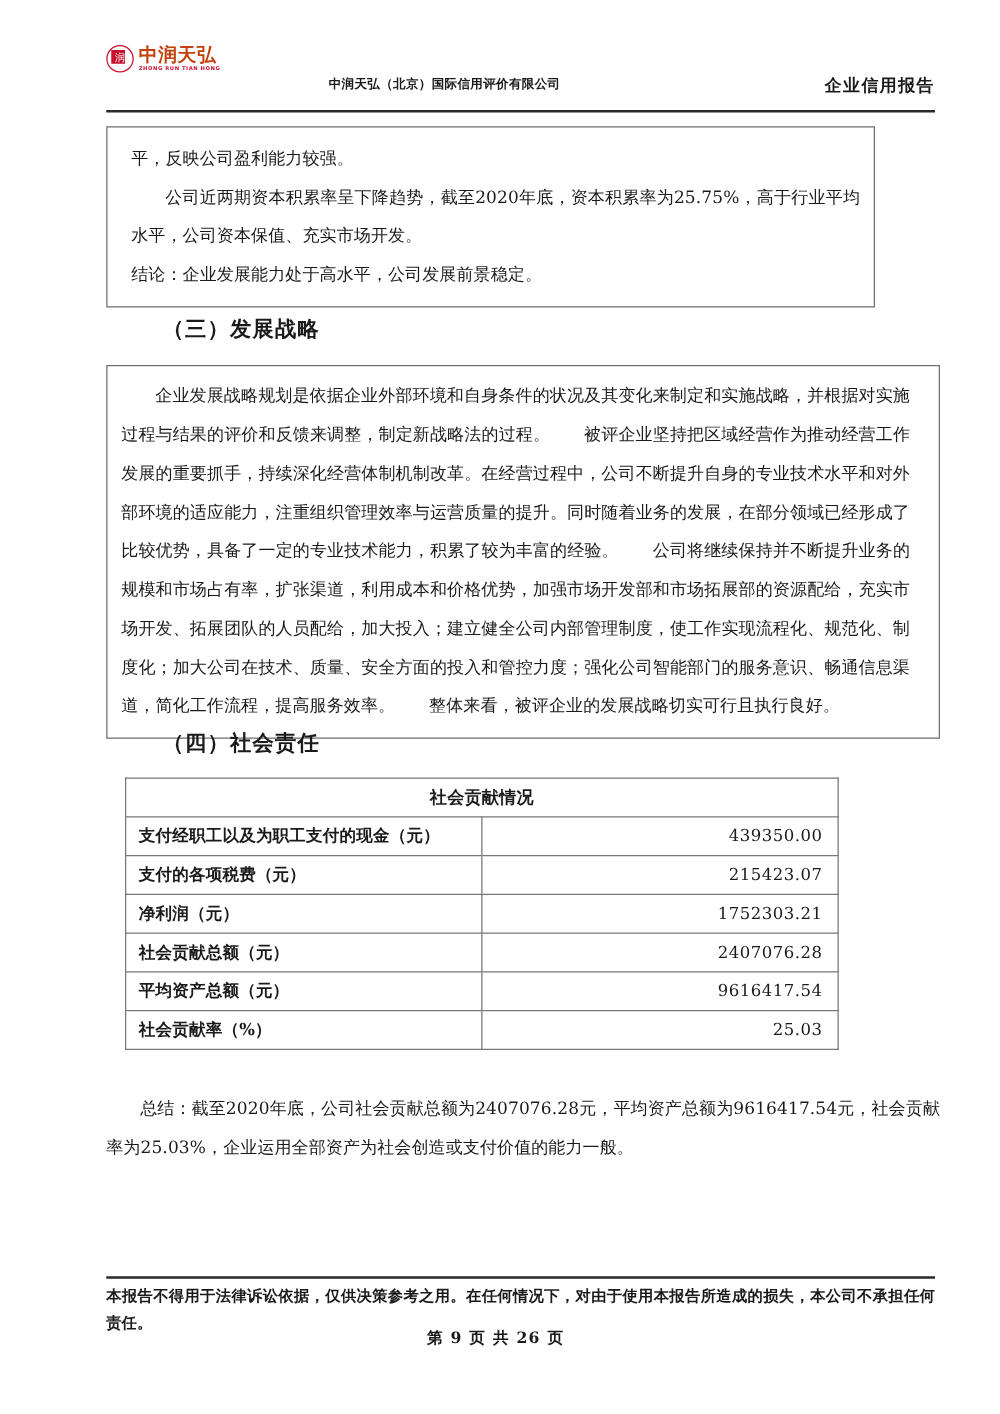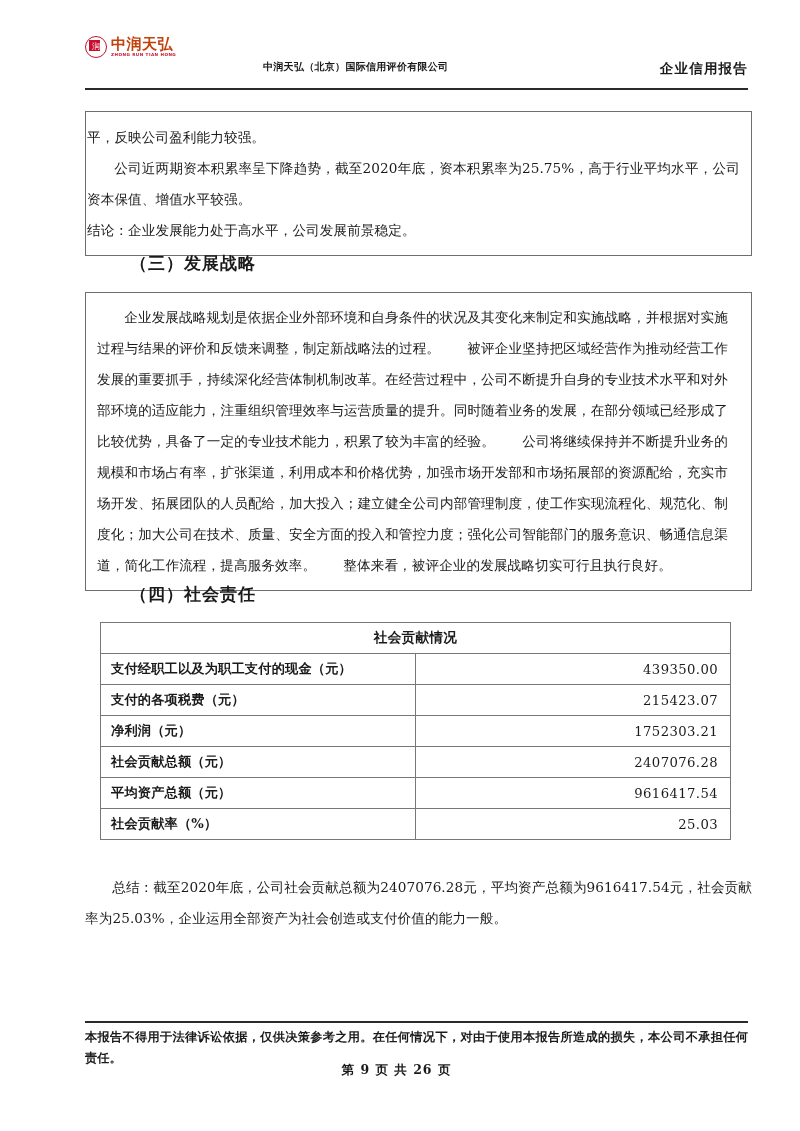--- a/index.html
+++ b/index.html
@@ -127,23 +127,23 @@
     margin: 0;
     text-align: justify;
     text-justify: inter-ideograph;
     letter-spacing: 0.1px;
   }
   .para.indent { text-indent: 2em; }
   .para .gap { display: inline-block; width: 2em; }
 
   #box-conclusion {
     left: 85px;
-    top: 111px;
-    width: 667px;
-    padding: 10px 11px 9px 1px;
+    top: 101px;
+    width: 615px;
+    padding: 10px 11px 9px 19px;
   }
   #box-strategy {
     left: 85px;
     top: 292px;
     width: 667px;
     padding: 9px 23px 9px 11px;
   }
 
   
   .section-heading {
@@ -155,21 +155,21 @@
     white-space: nowrap;
   }
   #heading-strategy { left: 130px; top: 252px; }
   #heading-social { left: 130px; top: 583px; }
 
   
   #social-table {
     position: absolute;
     left: 100px;
     top: 622px;
-    width: 631px;
+    width: 571px;
     border-collapse: collapse;
     table-layout: fixed;
     background: #ffffff;
   }
   #social-table th,
   #social-table td {
     border: 1px solid #777777;
     box-sizing: border-box;
     height: 31px;
     padding: 0 10px;
@@ -248,21 +248,21 @@
         <span class="logo-cn">中润天弘</span>
         <span class="logo-en">ZHONG RUN TIAN HONG</span>
       </span>
     </div>
     <div class="header-company">中润天弘（北京）国际信用评价有限公司</div>
     <div class="header-doctype">企业信用报告</div>
   </div>
 
   <div class="text-box" id="box-conclusion">
     <p class="para">平，反映公司盈利能力较强。</p>
-    <p class="para indent">公司近两期资本积累率呈下降趋势，截至2020年底，资本积累率为25.75%，高于行业平均水平，公司资本保值、增值水平较强。</p>
+    <p class="para indent">公司近两期资本积累率呈下降趋势，截至2020年底，资本积累率为25.75%，高于行业平均水平，公司资本保值、充实市场开发。</p>
     <p class="para">结论：企业发展能力处于高水平，公司发展前景稳定。</p>
   </div>
 
   <div class="section-heading" id="heading-strategy">（三）发展战略</div>
 
   <div class="text-box" id="box-strategy">
     <p class="para indent"><span>企业发展战略规划是依据企业外部环境和自身条件的状况及其变化来制定和实施战略，并根据对实施过程与结果的评价和反馈来调整，制定新战略法的过程。</span><span class="gap"></span><span>被评企业坚持把区域经营作为推动经营工作发展的重要抓手，持续深化经营体制机制改革。在经营过程中，公司不断提升自身的专业技术水平和对外部环境的适应能力，注重组织管理效率与运营质量的提升。同时随着业务的发展，在部分领域已经形成了比较优势，具备了一定的专业技术能力，积累了较为丰富的经验。</span><span class="gap"></span><span>公司将继续保持并不断提升业务的规模和市场占有率，扩张渠道，利用成本和价格优势，加强市场开发部和市场拓展部的资源配给，充实市场开发、拓展团队的人员配给，加大投入；建立健全公司内部管理制度，使工作实现流程化、规范化、制度化；加大公司在技术、质量、安全方面的投入和管控力度；强化公司智能部门的服务意识、畅通信息渠道，简化工作流程，提高服务效率。</span><span class="gap"></span><span>整体来看，被评企业的发展战略切实可行且执行良好。</span></p>
   </div>
 
   <div class="section-heading" id="heading-social">（四）社会责任</div>

